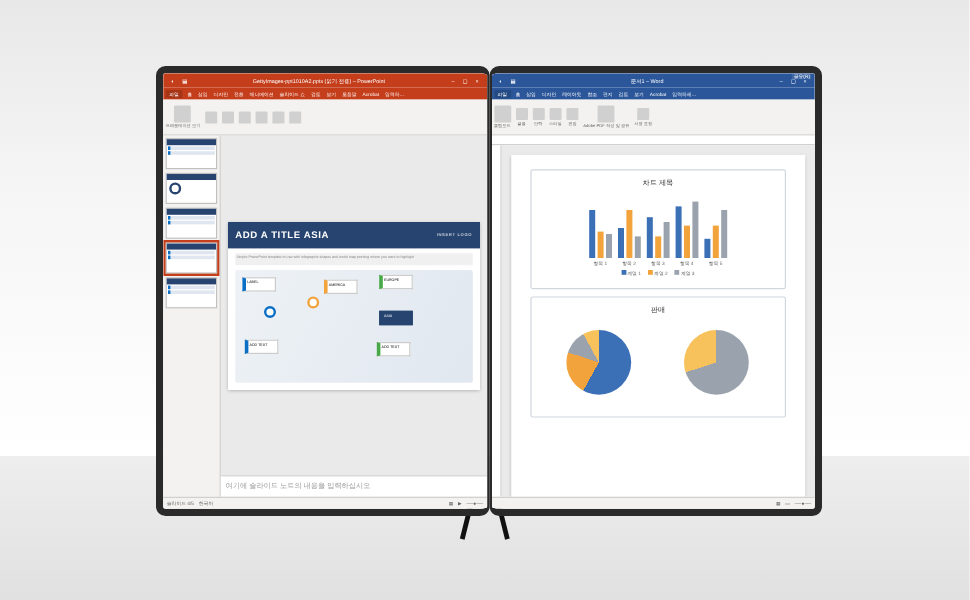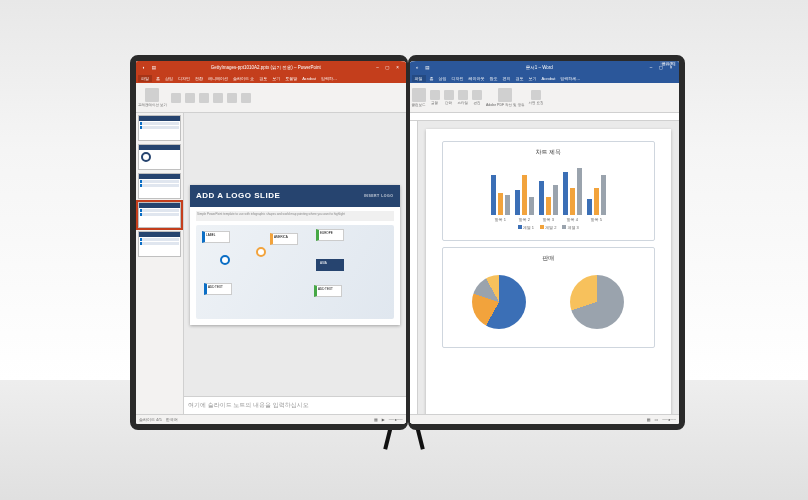--- a/index.html
+++ b/index.html
@@ -178,21 +178,21 @@
               <div class="t-body">
                 <div class="t-chip"></div>
                 <div class="t-chip"></div>
               </div>
             </div>
         </div>
         <div class="slide-area">
           <div class="slide-canvas">
             <div class="slide">
               <div class="slide-title-band">
-                <span>ADD A LOGO SLIDE</span>
+                <span>ADD A TITLE ASIA</span>
                 <span style="font-size:3.5px;opacity:.7">INSERT LOGO</span>
               </div>
               <div class="slide-sub">Simple PowerPoint template to use with infographic shapes and world map pointing where you want to highlight</div>
               <div class="slide-map">
                 <div class="dot blue" style="left:24px;top:30px"></div>
                 <div class="dot orange" style="left:60px;top:22px"></div>
                 <div class="node blue" style="left:6px;top:6px">LABEL</div>
                 <div class="node orange" style="left:74px;top:8px">AMERICA</div>
                 <div class="node green" style="left:120px;top:4px">EUROPE</div>
                 <div class="node darkblue" style="left:120px;top:34px">ASIA</div>

